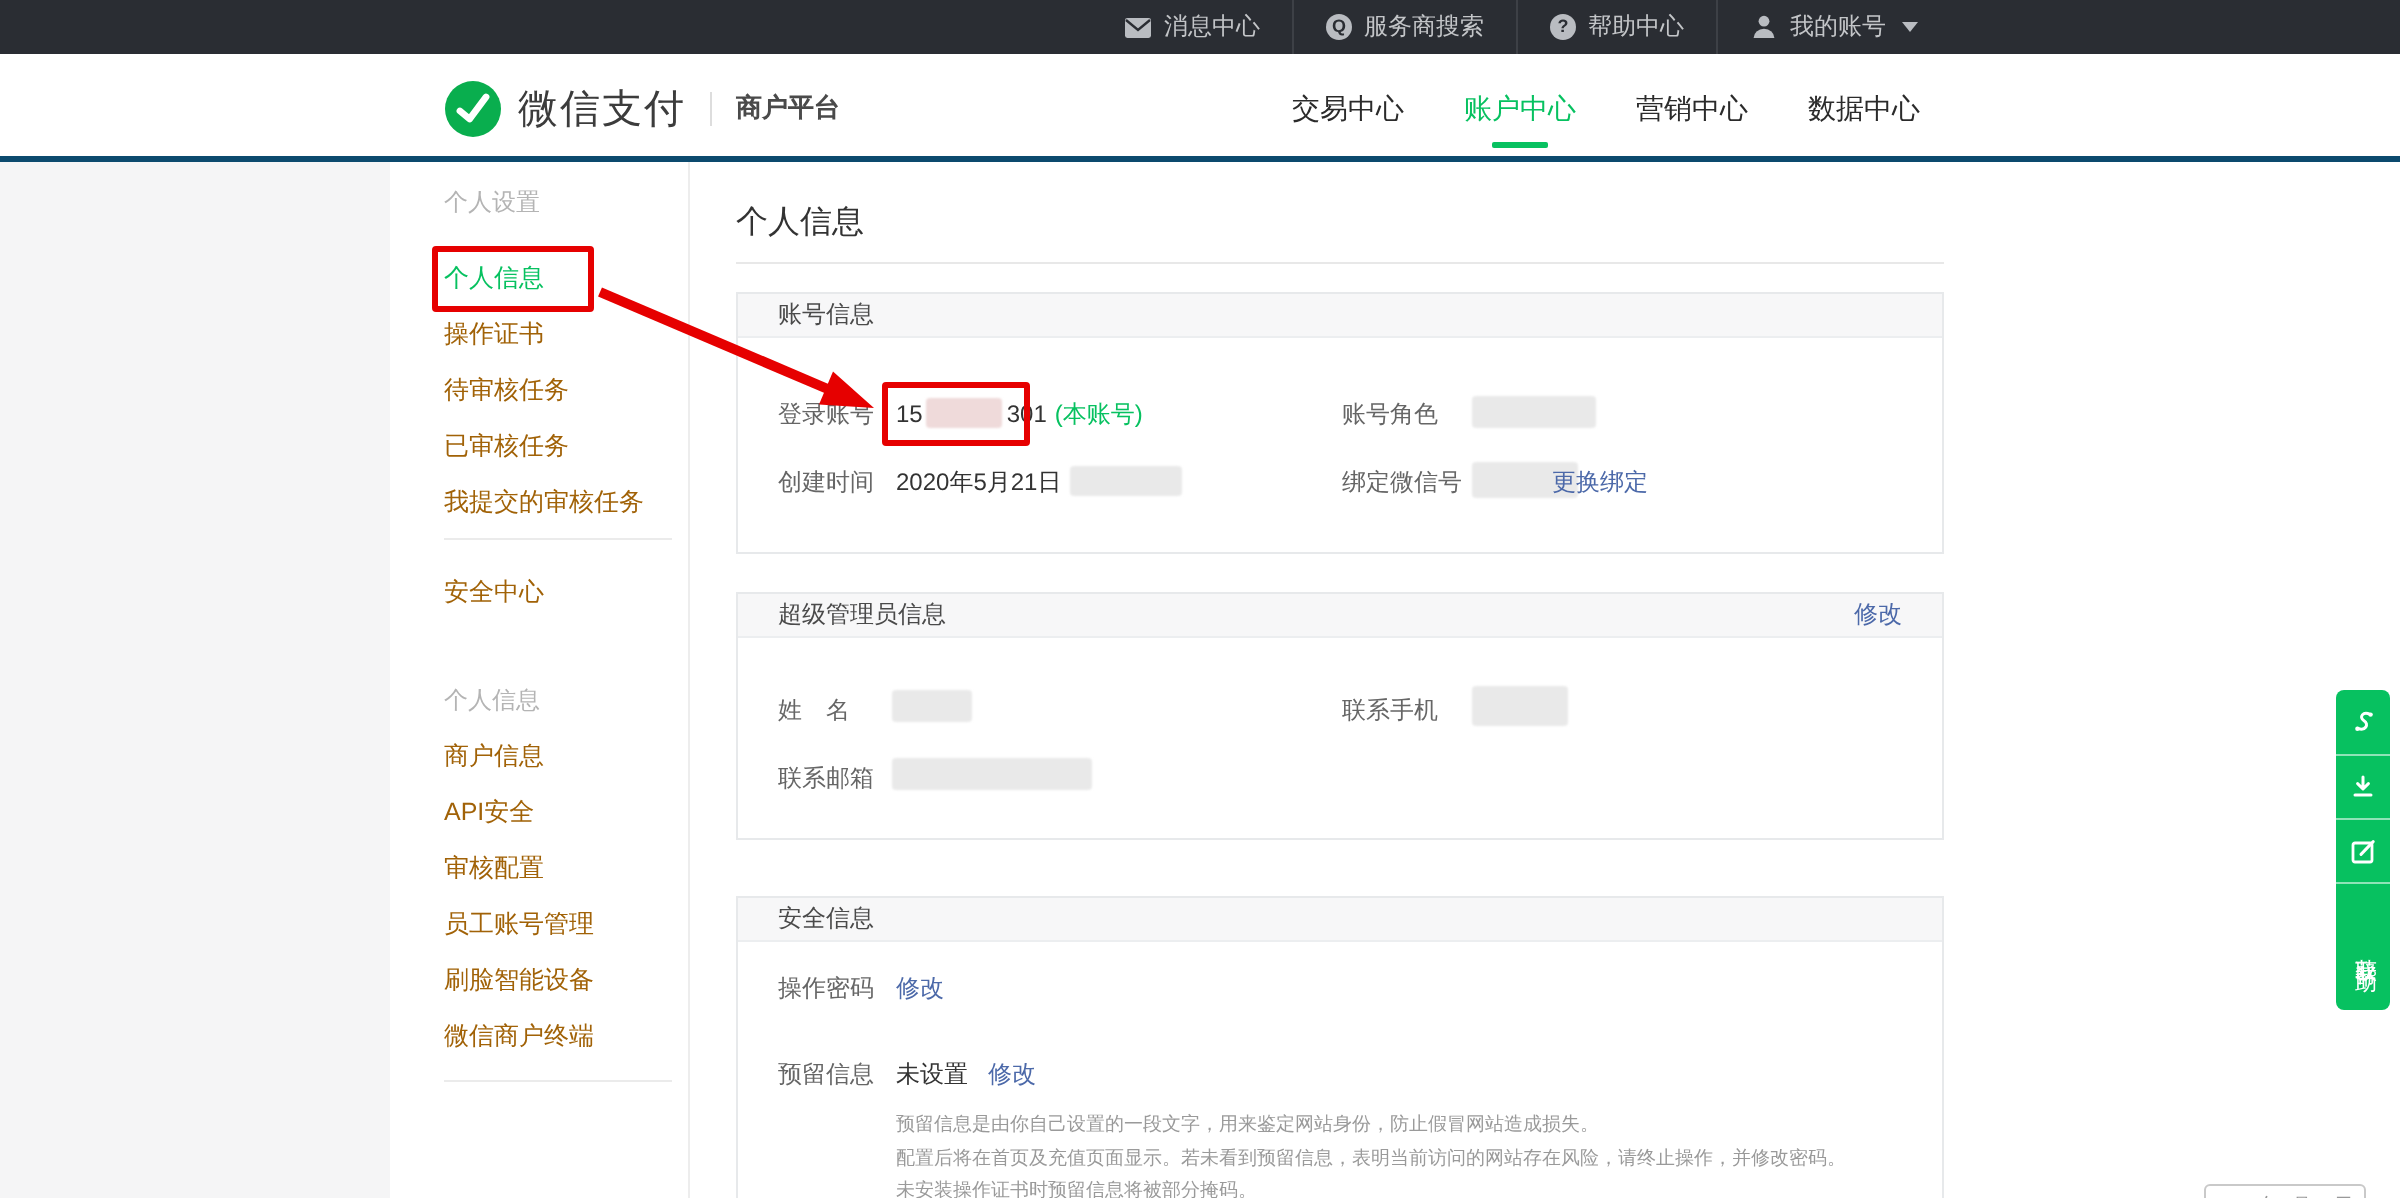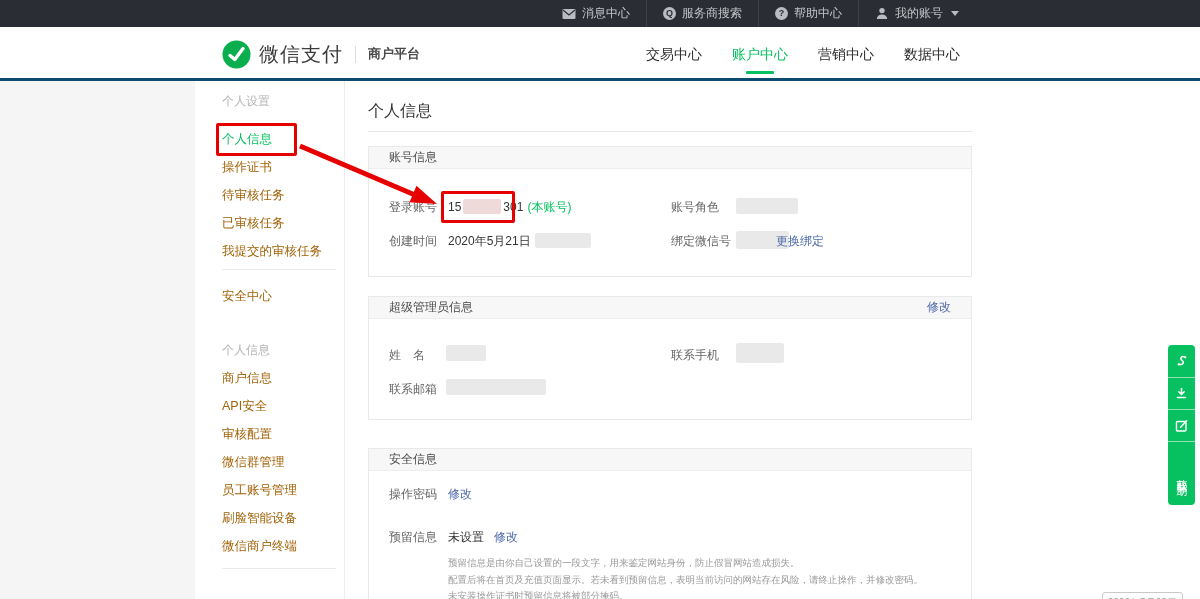--- a/index.html
+++ b/index.html
@@ -141,21 +141,20 @@
   <div class="side-item">操作证书</div>
   <div class="side-item">待审核任务</div>
   <div class="side-item">已审核任务</div>
   <div class="side-item">我提交的审核任务</div>
   <div class="side-div" style="margin-top:4px"></div>
   <div class="side-item" style="margin-top:12px">安全中心</div>
   <div class="side-sec" style="margin-top:26px">个人信息</div>
   <div class="side-item">商户信息</div>
   <div class="side-item">API安全</div>
   <div class="side-item">审核配置</div>
-  <div class="side-item">微信群管理</div>
   <div class="side-item">员工账号管理</div>
   <div class="side-item">刷脸智能设备</div>
   <div class="side-item">微信商户终端</div>
   <div class="side-div" style="margin-top:8px"></div>
 </div>
 
 <div class="main">
   <div class="page-title">个人信息</div>
   <div class="title-hr"></div>
 

